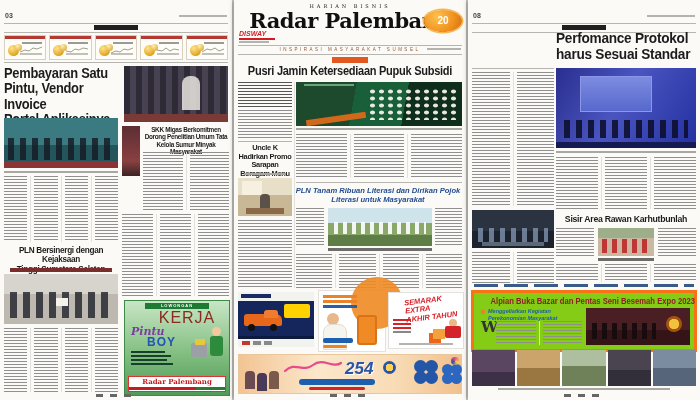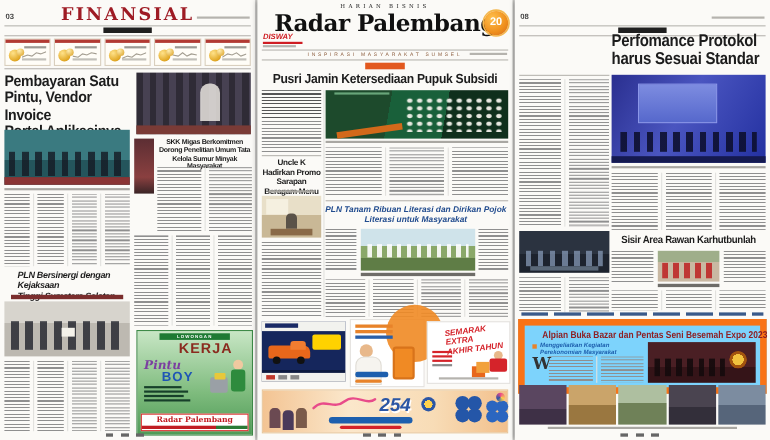--- a/index.html
+++ b/index.html
@@ -30,21 +30,20 @@
   .t-l2{position:absolute;right:3px;bottom:4px;width:22px;height:2px;background:#c2c0ba;}
   .t-spark{position:absolute;right:3px;top:10px;}
   .foot{height:3px;background:repeating-linear-gradient(to right,#666 0,#666 7px,transparent 7px,transparent 14px);}
 </style>
 </head>
 <body>
 
 <div id="app">
 
   <div class="page" style="left:0;width:232px;">
-    <div class="abs secTitle" style="top:3px;left:0;width:232px;font-size:16px;">FINANSIAL</div>
     <div class="abs pgnum" style="top:12px;left:5px;">03</div>
     <i class="abs" style="top:15px;right:5px;width:48px;height:2px;background:#b5b3ae;"></i>
     <i class="abs hr" style="top:23px;left:4px;right:4px;"></i>
     <i class="abs tag" style="top:25px;left:94px;width:44px;height:5px;"></i>
     <i class="abs hr" style="top:32px;left:4px;right:4px;"></i>
 
     <div class="abs cols" style="top:35px;left:4px;right:4px;height:25px;">
       <div class="ticker">
           <i class="t-red"></i>
           <i class="t-gold"></i>
@@ -124,39 +123,39 @@
     <div class="abs cols" style="top:152px;left:143px;width:86px;height:58px;">
       <i class="col txt"></i>
         <i class="col txt"></i>
     </div>
     <div class="abs cols" style="top:214px;left:122px;width:107px;height:82px;">
       <i class="col txt"></i>
         <i class="col txt"></i>
         <i class="col txt"></i>
     </div>
 
-    <div class="abs hl" style="top:246px;left:16px;width:114px;font-size:8.2px;line-height:1.15;font-style:italic;">
+    <div class="abs hl" style="top:246px;left:4px;width:114px;font-size:8.2px;line-height:1.15;text-align:center;">
       <div>PLN Bersinergi dengan Kejaksaan</div>
       <div>Tinggi Sumatera Selatan</div>
     </div>
     <i class="abs" style="top:268px;left:10px;width:102px;height:4px;background:#7a2d2d;"></i>
     <div class="abs" style="top:274px;left:4px;width:114px;height:50px;background:linear-gradient(180deg,#d7d4cd 0 40%,#bdb9b1 40% 100%);">
       <i class="abs" style="bottom:6px;left:6px;right:6px;height:26px;background:repeating-linear-gradient(90deg,rgba(40,42,50,.85) 0 7px,transparent 7px 13px);"></i>
       <i class="abs" style="bottom:18px;left:52px;width:12px;height:8px;background:#f4f2ea;"></i>
     </div>
     <div class="abs cols" style="top:328px;left:4px;width:114px;height:64px;">
       <i class="col txt"></i>
         <i class="col txt"></i>
         <i class="col txt"></i>
         <i class="col txt"></i>
     </div>
 
     <div class="abs" style="top:300px;left:124px;width:104px;height:94px;background:linear-gradient(180deg,#c8e6c5,#7ebb7d 60%,#4f9b57);border:1px solid #3e8a48;">
       <div class="abs" style="top:2px;left:20px;width:64px;height:6px;background:#1e7a33;color:#fff;font-size:4px;font-weight:bold;text-align:center;line-height:6px;letter-spacing:1px;">LOWONGAN</div>
-      <div class="abs" style="top:8px;left:0;width:124px;text-align:center;font-size:13px;font-weight:bold;color:#8a2a1e;letter-spacing:1px;">KERJA</div>
+      <div class="abs" style="top:8px;left:0;width:124px;text-align:center;font-size:16px;font-weight:normal;color:#8a2a1e;letter-spacing:1px;">KERJA</div>
       <div class="abs" style="top:24px;left:6px;font-family:'DejaVu Serif',serif;font-style:italic;font-size:11px;font-weight:bold;color:#7b3fa0;">Pintu</div>
       <div class="abs" style="top:34px;left:22px;font-size:12px;font-weight:bold;color:#1f55b5;letter-spacing:1px;">BOY</div>
       <i class="abs" style="top:26px;right:8px;width:9px;height:9px;border-radius:50%;background:#f0c9a0;"></i>
       <i class="abs" style="top:35px;right:6px;width:13px;height:20px;border-radius:3px;background:#2e8b3d;"></i>
       <i class="abs" style="top:42px;right:22px;width:16px;height:14px;background:#9aa0a6;border-radius:2px;"></i>
       <i class="abs" style="top:38px;right:24px;width:10px;height:6px;background:#e8c83a;border-radius:1px;"></i>
       <i class="abs" style="top:50px;left:6px;width:34px;height:2px;background:#17402a;"></i>
       <i class="abs" style="top:54px;left:6px;width:40px;height:2px;background:#17402a;"></i>
       <i class="abs" style="top:58px;left:6px;width:36px;height:2px;background:#17402a;"></i>
       <i class="abs" style="top:62px;left:6px;width:42px;height:2px;background:#17402a;"></i>
@@ -164,21 +163,21 @@
         <div style="font-family:'DejaVu Serif',serif;font-weight:bold;font-size:7px;color:#c11d23;text-align:center;line-height:10px;">Radar Palembang</div>
         <i style="height:3px;background:linear-gradient(90deg,#c11d23 0 70%,#2a7a35 70% 100%);"></i>
       </div>
     </div>
     <i class="abs foot" style="bottom:3px;left:96px;width:40px;"></i>
   </div>
 
   <div class="page" style="left:234px;width:232px;">
     <div class="abs" style="top:3px;left:0;width:232px;text-align:center;font-family:'DejaVu Serif',serif;font-size:5px;letter-spacing:3px;color:#222;">HARIAN BISNIS</div>
     <div class="abs" style="top:8px;left:0;width:232px;text-align:center;font-family:'DejaVu Serif',serif;font-weight:bold;font-size:21px;color:#101010;letter-spacing:-0.5px;">Radar Palembang</div>
-    <div class="abs" style="top:10px;right:4px;width:22px;height:22px;border-radius:50%;background:radial-gradient(circle at 35% 30%,#ffc04d,#ef8f1c 60%,#d2691a);color:#fff;font-weight:bold;font-size:10px;text-align:center;line-height:22px;box-shadow:0 0 0 1.5px #f3b74e;">20</div>
+    <div class="abs" style="top:10px;right:4px;width:38px;height:22px;border-radius:50%;background:radial-gradient(circle at 35% 30%,#ffc04d,#ef8f1c 60%,#d2691a);color:#fff;font-weight:bold;font-size:10px;text-align:center;line-height:22px;box-shadow:0 0 0 1.5px #f3b74e;">20</div>
     <div class="abs" style="top:30px;left:5px;font-size:7px;font-weight:bold;font-style:italic;color:#cf1d23;">DISWAY</div>
     <i class="abs" style="top:38px;left:5px;width:36px;height:2px;background:#cf1d23;"></i>
     <i class="abs" style="top:41px;left:5px;width:30px;height:2px;background:#b5b3ae;"></i>
     <i class="abs hr" style="top:45px;left:4px;right:4px;"></i>
     <div class="abs" style="top:47px;left:0;width:232px;text-align:center;font-size:4.5px;letter-spacing:2.5px;color:#8a5a3a;">INSPIRASI MASYARAKAT SUMSEL</div>
     <i class="abs" style="top:48px;right:5px;width:34px;height:2px;background:#b5b3ae;"></i>
     <i class="abs hr" style="top:54px;left:4px;right:4px;"></i>
 
     <i class="abs" style="top:57px;left:98px;width:36px;height:6px;background:#e2581e;"></i>
     <div class="abs hl" style="top:64px;left:0;width:232px;text-align:center;font-size:12px;white-space:nowrap;transform:scaleX(.92);transform-origin:center top;">Pusri Jamin Ketersediaan Pupuk Subsidi</div>
@@ -316,21 +315,21 @@
     </div>
     <i class="abs txt" style="top:228px;left:190px;width:38px;height:30px;"></i>
     <i class="abs" style="top:258px;left:130px;width:56px;height:3px;background:#6e6c68;"></i>
     <div class="abs cols" style="top:264px;left:88px;right:4px;height:18px;">
       <i class="col txt"></i>
         <i class="col txt"></i>
         <i class="col txt"></i>
     </div>
     <i class="abs" style="top:284px;left:6px;right:6px;height:3px;background:repeating-linear-gradient(to right,#3a5a8a 0 24px,transparent 24px 30px);"></i>
 
-    <div class="abs" style="top:290px;left:3px;right:3px;height:56px;background:#7dd3fc;border:6px solid #f97316;">
+    <div class="abs" style="top:290px;left:3px;right:3px;height:56px;background:#84cc16;border:3px solid #f97316;">
       <div class="abs" style="top:3px;left:0;width:100%;text-align:center;font-size:9px;font-weight:bold;color:#8e1f23;white-space:nowrap;transform:scaleX(.85);transform-origin:center top;">Alpian Buka Bazar dan Pentas Seni Besemah Expo 2023</div>
       <i class="abs" style="top:17px;left:7px;width:4px;height:4px;background:#e8832a;"></i>
       <div class="abs" style="top:15px;left:14px;width:92px;font-size:5.5px;font-weight:bold;font-style:italic;color:#1d5fae;line-height:1.2;">Menggeliatkan Kegiatan Perekonomian Masyarakat</div>
       <div class="abs" style="top:27px;left:7px;font-family:'DejaVu Serif',serif;font-size:15px;font-weight:bold;color:#333;line-height:1;">W</div>
       <div class="abs cols" style="top:28px;left:22px;width:86px;height:24px;">
         <i class="col txt"></i>
           <i class="col txt"></i>
       </div>
       <div class="abs" style="top:15px;left:112px;right:4px;height:37px;background:linear-gradient(180deg,#4a1f24 0 60%,#351418 60% 100%);">
         <i class="abs" style="bottom:6px;left:6px;width:64px;height:16px;background:repeating-linear-gradient(90deg,rgba(20,10,12,.9) 0 5px,transparent 5px 10px);"></i>

